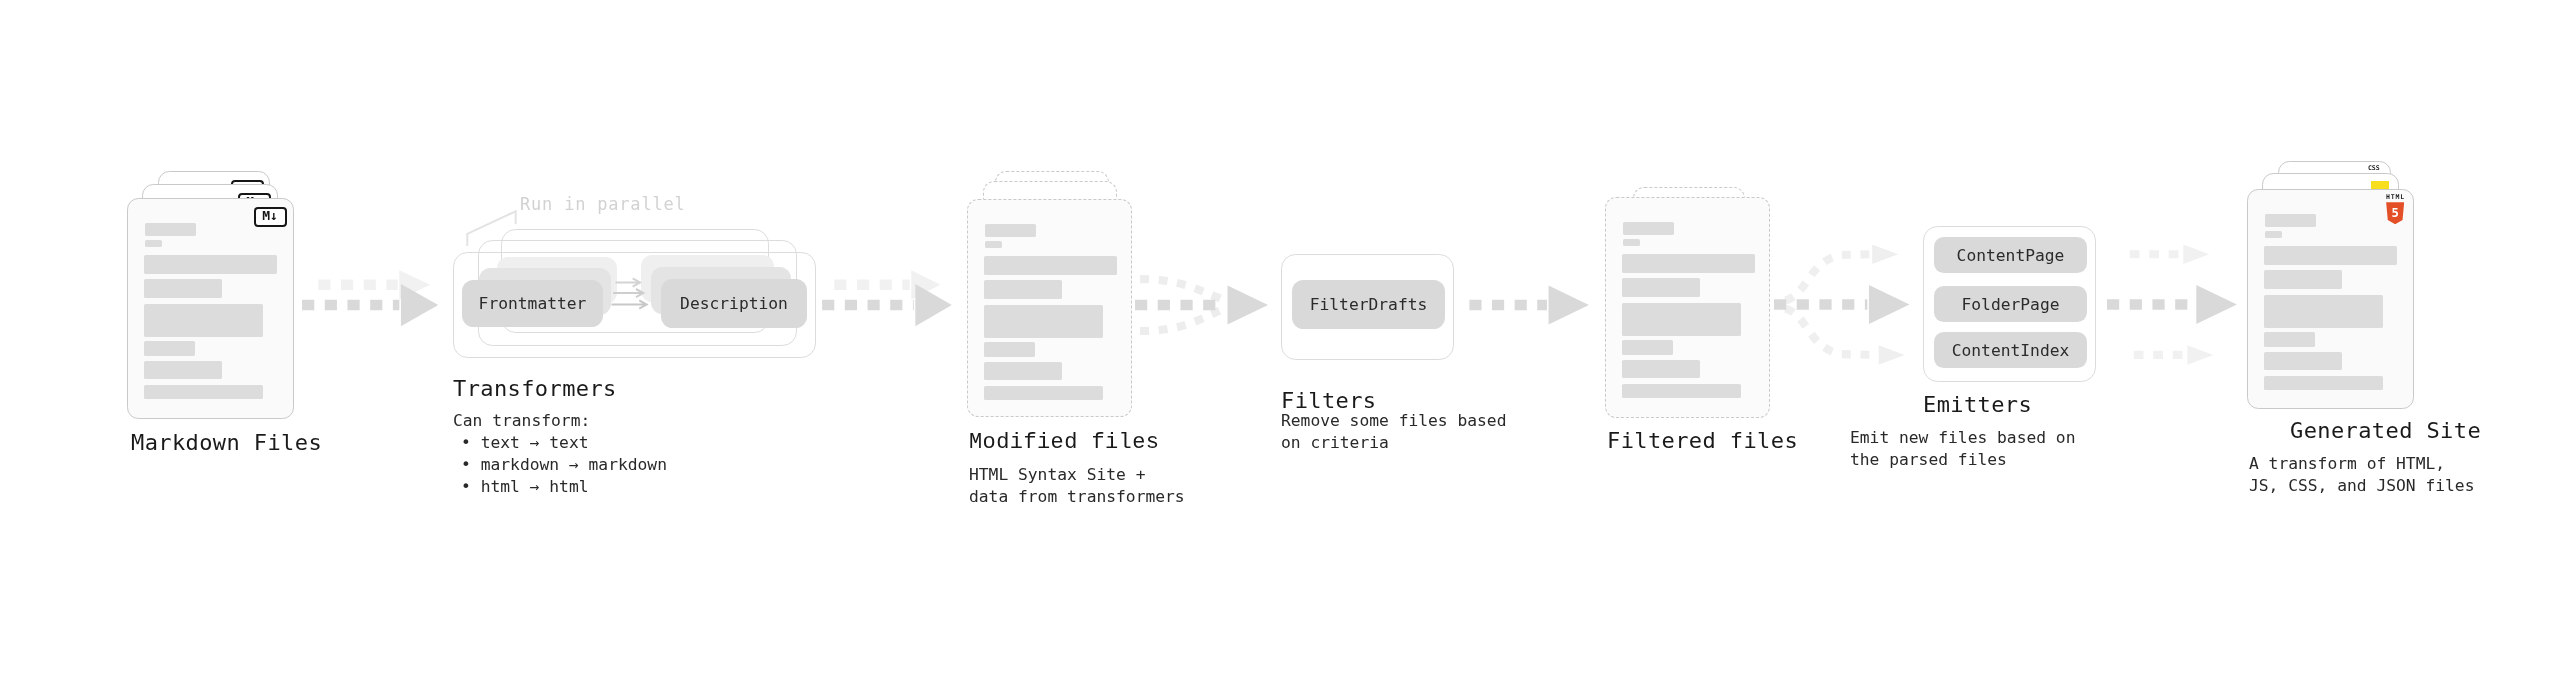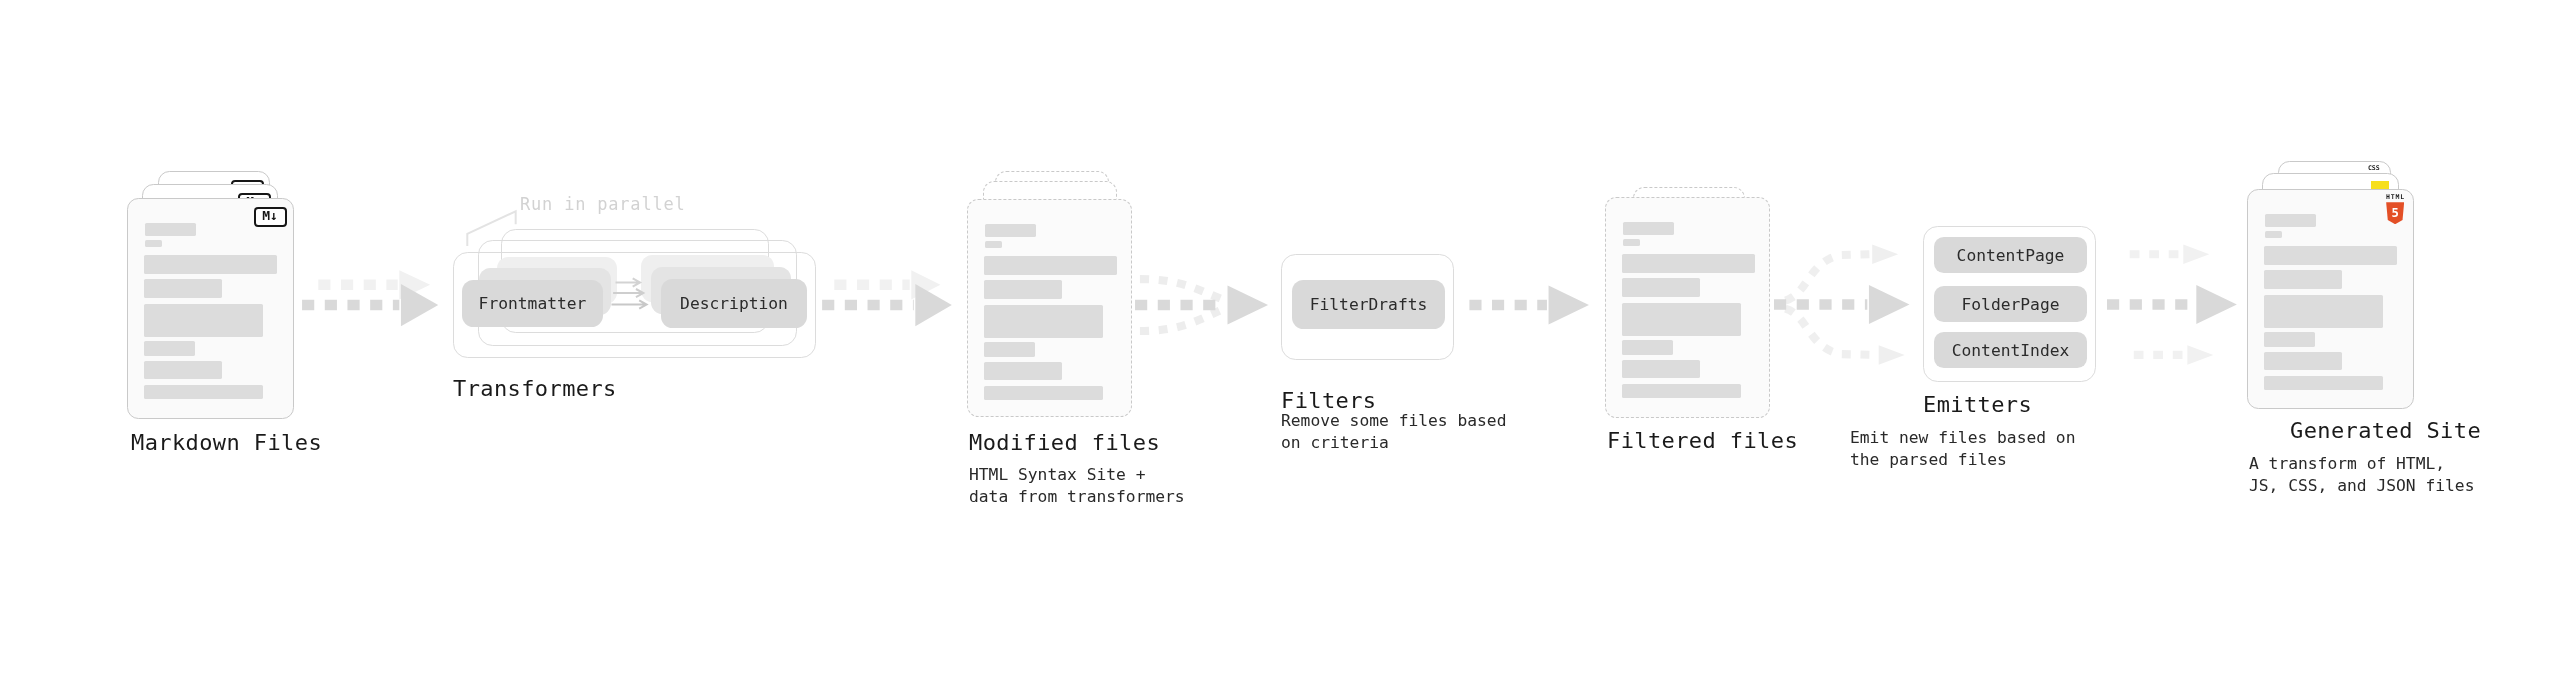--- a/index.html
+++ b/index.html
@@ -156,20 +156,26 @@
     <div class="ghost g1" style="left:651px; top:267px; width:140px; height:47px;"></div>
     <div class="pill" style="left:661px; top:279px; width:146px; height:49px;">Description</div>
 
     <svg style="left:609px; top:275px;" width="49" height="37" viewBox="0 0 60 45">
       <path d="M8,9 H36 M29,4 L38,9 L29,14" fill="none" stroke="#d3d3d3" stroke-width="2.5"></path>
       <path d="M5,22 H40 M33,17 L42,22 L33,27" fill="none" stroke="#cecece" stroke-width="2.5"></path>
       <path d="M3,36 H44 M37,31 L46,36 L37,41" fill="none" stroke="#c8c8c8" stroke-width="2.5"></path>
     </svg>
   </div>
   <div class="label" style="left:453px; top:376px;">Transformers</div>
+  <div class="sub" style="left:453px; top:410px;">
+    <div>Can transform:</div>
+    <div style="padding-left:8.1px;">• text → text</div>
+    <div style="padding-left:8.1px;">• markdown → markdown</div>
+    <div style="padding-left:8.1px;">• html → html</div>
+  </div>
 
   <svg style="left:822px; top:267px;" width="134" height="77" viewBox="0 0 165 95">
     <line x1="15" y1="22" x2="108" y2="22" stroke="#f1f1f1" stroke-width="13" stroke-dasharray="15 13"></line>
     <polygon points="110,4 146,22 110,40" fill="#f1f1f1"></polygon>
     <line x1="0" y1="47" x2="113" y2="47" stroke="#d9d9d9" stroke-width="13" stroke-dasharray="15 13"></line>
     <polygon points="115,21 160,47 115,73" fill="#d9d9d9"></polygon>
   </svg>
 
   <div>
     <div class="card dashed" style="left:995px; top:171px; width:114px; height:211px;"></div>
@@ -178,21 +184,21 @@
         <div class="bar" style="left: 17px; top: 24.4px; width: 51px; height: 13px;"></div>
         <div class="bar" style="left: 17px; top: 41px; width: 17px; height: 6.5px;"></div>
         <div class="bar" style="left: 16.3px; top: 56px; width: 133px; height: 18.7px;"></div>
         <div class="bar" style="left: 16.3px; top: 80px; width: 78px; height: 18.7px;"></div>
         <div class="bar" style="left: 16.3px; top: 105px; width: 119px; height: 32.5px;"></div>
         <div class="bar" style="left: 16.3px; top: 142px; width: 51px; height: 14.6px;"></div>
         <div class="bar" style="left: 16.3px; top: 162px; width: 78px; height: 18px;"></div>
         <div class="bar" style="left: 16.3px; top: 186px; width: 119px; height: 14px;"></div>
       </div>
   </div>
-  <div class="label" style="left:969px; top:430px;">Modified files</div>
+  <div class="label" style="left:969px; top:430px;font-family:Liberation Mono, monospace;">Modified files</div>
   <div class="sub" style="left:969px; top:464px;">
     <div>HTML Syntax Site +</div>
     <div>data from transformers</div>
   </div>
 
   <svg style="left:1135px; top:271px;" width="138" height="73" viewBox="0 0 170 90">
     <path d="M6,10 C55,10 75,22 108,35" fill="none" stroke="#ededed" stroke-width="10" stroke-dasharray="11 12"></path>
     <path d="M6,74 C55,74 75,62 104,49" fill="none" stroke="#ededed" stroke-width="10" stroke-dasharray="11 12"></path>
     <line x1="0" y1="42" x2="112" y2="42" stroke="#d9d9d9" stroke-width="13" stroke-dasharray="15 13"></line>
     <polygon points="114,18 164,42 114,66" fill="#d9d9d9"></polygon>

